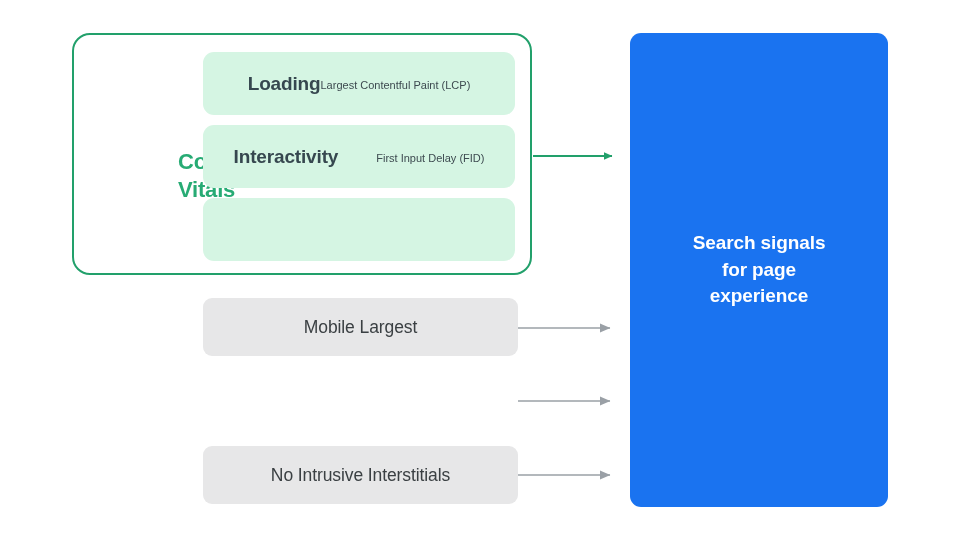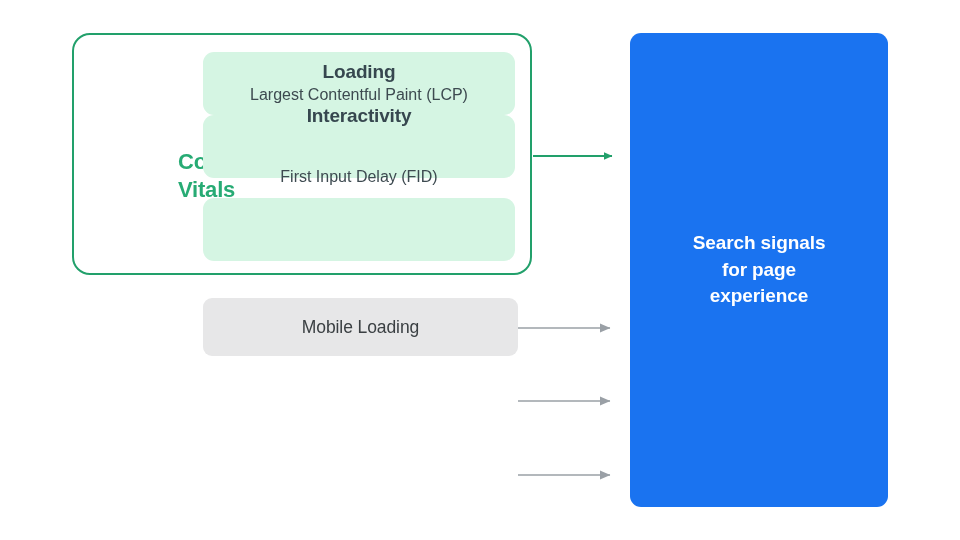--- a/index.html
+++ b/index.html
@@ -51,39 +51,38 @@
 
   
   .metric-card {
     position: absolute;
     left: 203px;
     width: 312px;
     height: 63px;
     background: #d5f5e3;
     border-radius: 11px;
     display: flex;
-    flex-direction: column;
     align-items: center;
     justify-content: center;
     box-sizing: border-box;
   }
   .metric-card.c0 { top: 52px; }
-  .metric-card.c1 { top: 115px; gap: 38px; }
+  .metric-card.c1 { top: 125px; gap: 38px; }
   .metric-card.c2 { top: 198px; }
 
   .metric-title {
     color: #36474f;
     font-size: 19px;
     font-weight: bold;
     line-height: 1.12;
     letter-spacing: -0.15px;
   }
   .metric-sub {
     color: #3d4a50;
-    font-size: 16px;
+    font-size: 11px;
     font-weight: normal;
     line-height: 1.3;
     margin-top: 3px;
     letter-spacing: 0px;
   }
 
   
   .signal-box {
     position: absolute;
     left: 203px;
@@ -159,21 +158,24 @@
 
   <div class="metric-card c1">
     <div class="metric-title">Interactivity</div>
     <div class="metric-sub">First Input Delay (FID)</div>
   </div>
 
   <div class="metric-card c2">
   </div>
 
   <div class="signal-box s0">
-    <span class="signal-label">Mobile Loading</span>
+    <span class="signal-label">Mobile Largest</span>
+  </div>
+  <div class="signal-box s2">
+    <span class="signal-label">No Intrusive Interstitials</span>
   </div>
 
   <div class="dest-panel">
     <div class="dest-text">Search signals
 for page
 experience</div>
   </div>
 
   <svg class="arrows" viewBox="0 0 960 540">
     <defs>

